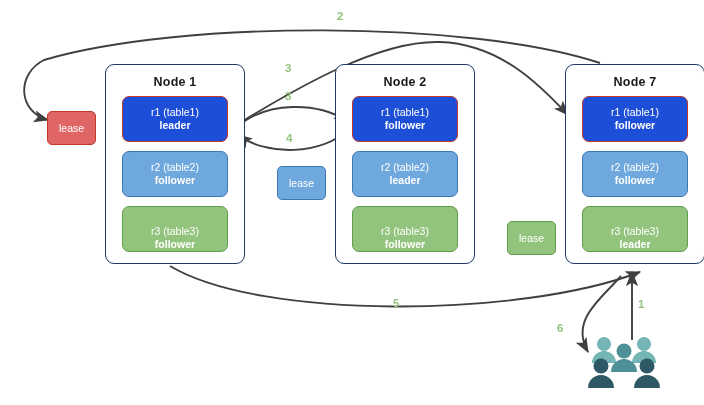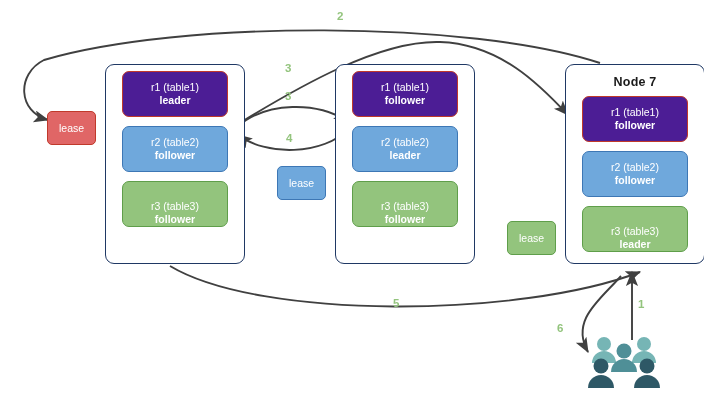--- a/index.html
+++ b/index.html
@@ -44,21 +44,21 @@
     flex-direction:column;
     align-items:center;
     justify-content:center;
     color:#ffffff;
     font-size:10.5px;
     line-height:13px;
     text-align:center;
   }
   .replica .l1{display:block;}
   .replica .l2{display:block;font-weight:bold;}
-  .rep-red{background:#4c1d95;border:1.5px solid #c0392b;}
+  .rep-red{background:#1d4ed8;border:1.5px solid #c0392b;}
   .rep-blue{background:#6fa8dc;border:1.5px solid #3d77b5;}
   .rep-green{background:#93c47d;border:1.5px solid #5f9e4a;justify-content:flex-end;}
 
   
   .lease{
     position:absolute;
     box-sizing:border-box;
     height:21px;
     padding:16px 11px;
     border-radius:5px;
@@ -115,35 +115,37 @@
   <div class="step" style="left:286px;top:132px;">4</div>
   <div class="step" style="left:393px;top:297px;">5</div>
   <div class="step" style="left:638px;top:298px;">1</div>
   <div class="step" style="left:557px;top:322px;">6</div>
 
   <div class="lease lease-red" style="left:47px;top:111px;">lease</div>
   <div class="lease lease-blue" style="left:277px;top:166px;">lease</div>
   <div class="lease lease-green" style="left:507px;top:221px;">lease</div>
 
   <div class="node" style="left:105px;top:64px;">
+    <div class="node-title">Node 1</div>
     <div class="replica rep-red">
       <span class="l1">r1 (table1)</span>
       <span class="l2">leader</span>
     </div>
     <div class="replica rep-blue">
       <span class="l1">r2 (table2)</span>
       <span class="l2">follower</span>
     </div>
     <div class="replica rep-green">
       <span class="l1">r3 (table3)</span>
       <span class="l2">follower</span>
     </div>
   </div>
 
   <div class="node" style="left:335px;top:64px;">
+    <div class="node-title">Node 2</div>
     <div class="replica rep-red">
       <span class="l1">r1 (table1)</span>
       <span class="l2">follower</span>
     </div>
     <div class="replica rep-blue">
       <span class="l1">r2 (table2)</span>
       <span class="l2">leader</span>
     </div>
     <div class="replica rep-green">
       <span class="l1">r3 (table3)</span>

